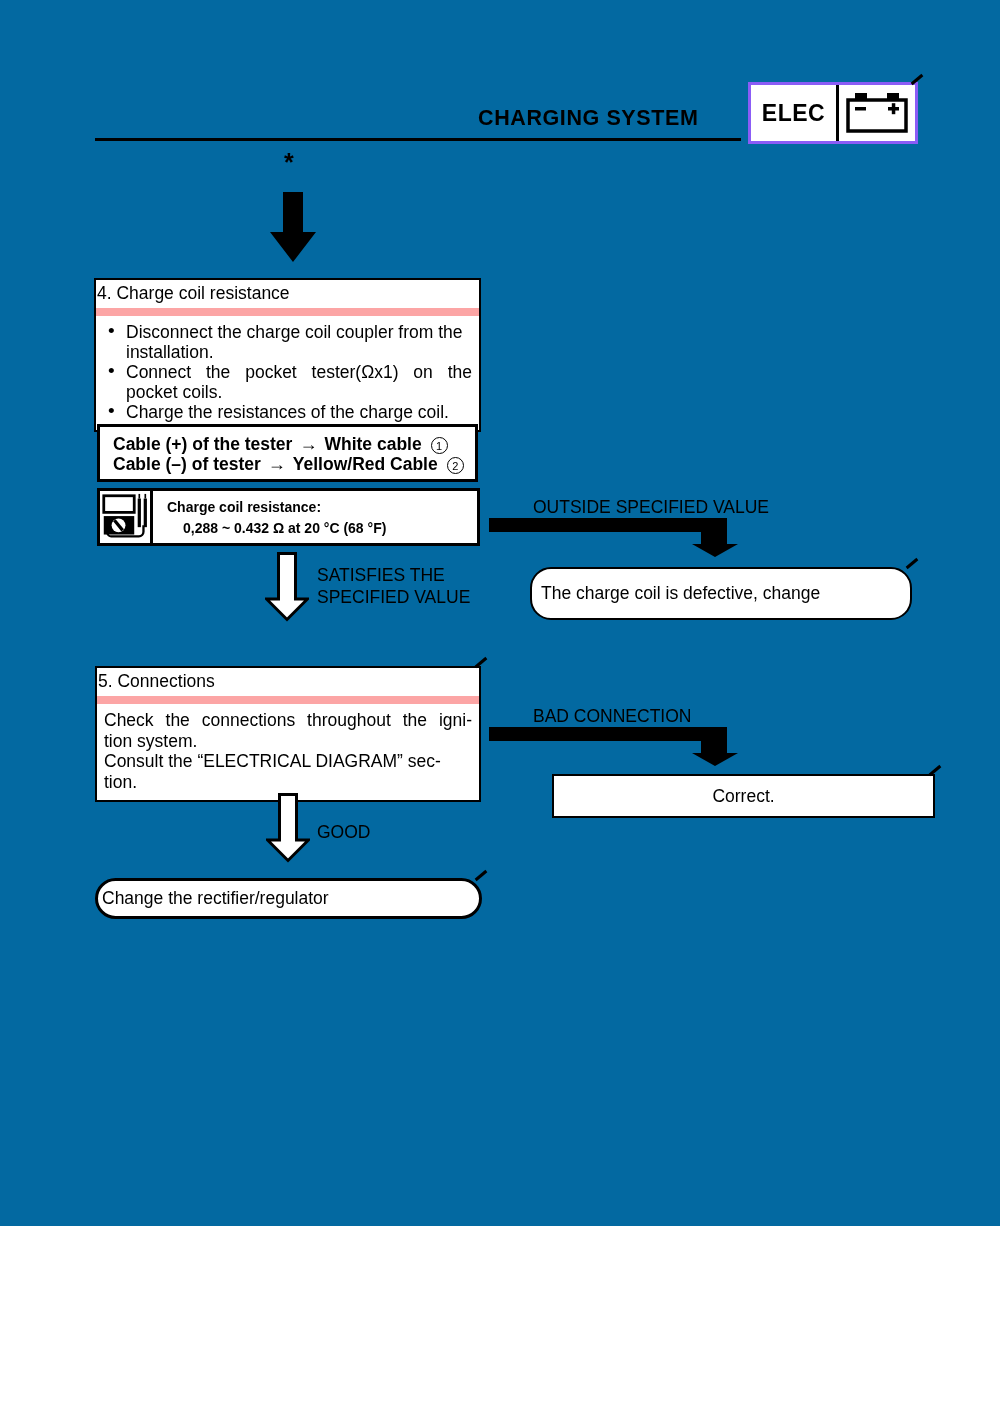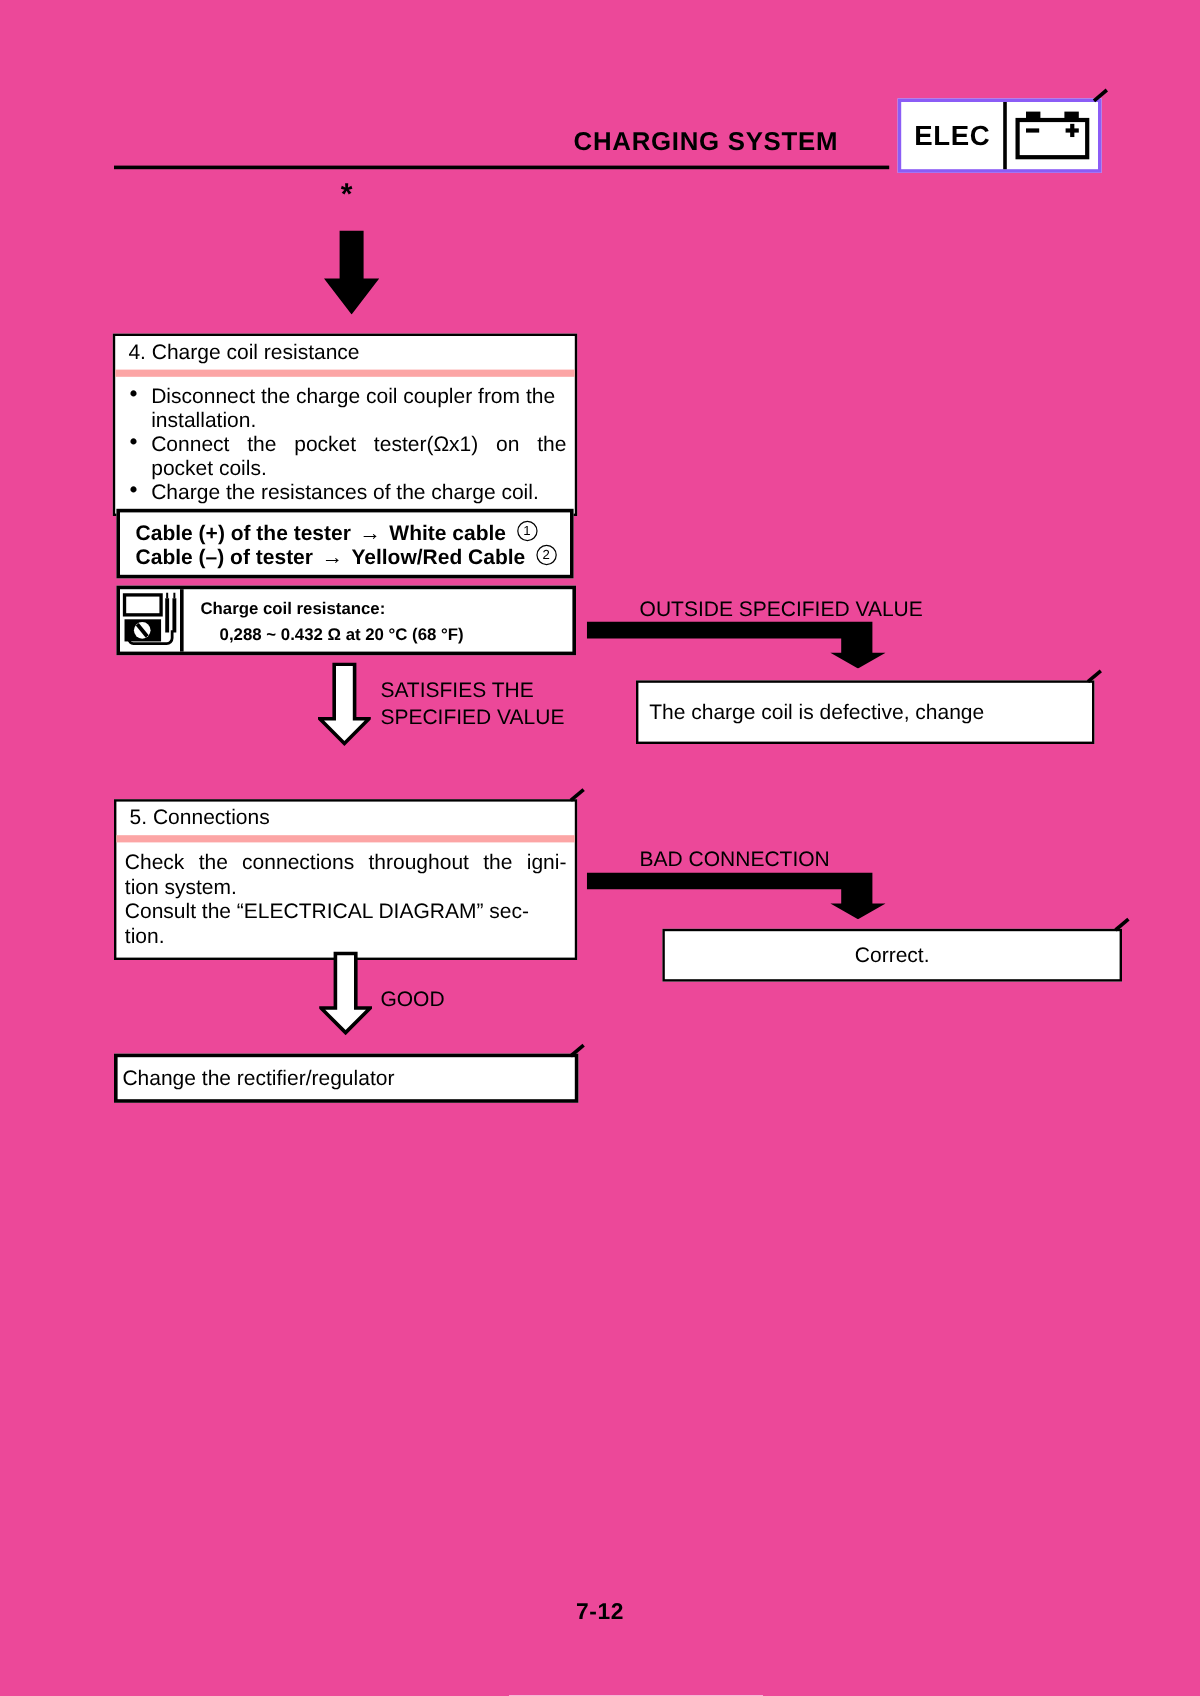--- a/index.html
+++ b/index.html
@@ -2,21 +2,21 @@
 <html><head>
 <meta charset="utf-8">
 <style>
   * { margin: 0; padding: 0; box-sizing: border-box; }
   html, body { background: #ffffff; }
   body {
     width: 1000px; height: 1413px;
     font-family: "Liberation Sans", "DejaVu Sans", sans-serif;
     color: #000;
   }
-  .page { position: relative; width: 1000px; height: 1413px; background: #ec4899; overflow: hidden; }
+  .page { position: relative; width: 1000px; height: 1226px; background: #0369a1; overflow: hidden; }
 
   
   .title {
     position: absolute; left: 478px; top: 106px;
     font-size: 21.5px; font-weight: bold; letter-spacing: 0.6px; white-space: nowrap;
   }
   .rule { position: absolute; left: 95px; top: 138px; width: 646px; height: 3px; background: #000; }
   .elec-box {
     position: absolute; left: 748px; top: 82px; width: 170px; height: 62px;
     border: 3px solid #8b5cf6; display: flex; background: #fff;
@@ -27,49 +27,49 @@
   }
   .elec-batt { width: 76px; display: flex; align-items: center; justify-content: center; }
 
   
   .tick { position: absolute; width: 14px; height: 3px; background: #000;
           top: -7px; right: -9px; transform: rotate(-40deg); }
 
   
   .fbox { position: absolute; background: #fff; border: 2px solid #000; }
   .fbox.bold { border-width: 3px; }
-  .box-title { font-size: 17.5px; padding: 3px 7px 4px 11px; border-bottom: 6px solid #fca5a5; }
+  .box-title { font-size: 17.5px; padding: 3px 7px 4px 1px; border-bottom: 8px solid #fca5a5; }
   .box-body  { font-size: 17.5px; line-height: 20px; padding: 6px 7px 8px 7px; }
 
   .asterisk { position: absolute; left: 284px; top: 148px; font-size: 25px; font-weight: bold; }
   .arr { position: absolute; }
 
   .b-item { position: relative; padding-left: 23px; margin: 0; list-style: none; }
   .b-item::before { content: "\2022"; position: absolute; left: 5px; top: -1px; font-size: 19px; }
   .jl { text-align: justify; text-align-last: justify; }
 
-  .cable-row { display: flex; align-items: flex-start; gap: 7px; padding-left: 13px;
+  .cable-row { display: flex; align-items: flex-end; gap: 7px; padding-left: 13px;
                font-weight: bold; font-size: 17.5px; line-height: 20px; white-space: nowrap; }
   .cable-arr { font-weight: bold; font-size: 18px; }
   .circ {
     display: inline-flex; width: 17px; height: 17px; border: 1.5px solid #000; border-radius: 50%;
     align-items: center; justify-content: center;
     font-size: 11px; font-weight: normal; margin-left: 2px; flex: 0 0 auto;
   }
 
   .spec-flex { display: flex; height: 100%; }
   .spec-icon { width: 53px; border-right: 3px solid #000; display: flex; align-items: center; justify-content: center; }
   .spec-text { flex: 1; padding: 6px 0 0 14px; font-weight: bold; font-size: 14px; line-height: 21px; }
   .spec-value { padding-left: 16px; }
 
   .branch-label { position: absolute; font-size: 17.5px; white-space: nowrap; text-align: right; }
   .pass-label   { position: absolute; font-size: 17.5px; line-height: 22px; white-space: nowrap; }
 
   .result-box { display: flex; align-items: center; font-size: 17.5px; }
-  .result-box.left   { padding-left: 9px; }
+  .result-box.left   { padding-left: 9px; border-radius: 21px; }
   .result-box.center { justify-content: center; }
 
   .footer { position: absolute; left: 0; top: 1333px; width: 1000px; text-align: center;
             font-size: 19px; font-weight: bold; letter-spacing: 0.5px; }
 </style>
 </head>
 <body>
 
 <div class="page">
 

